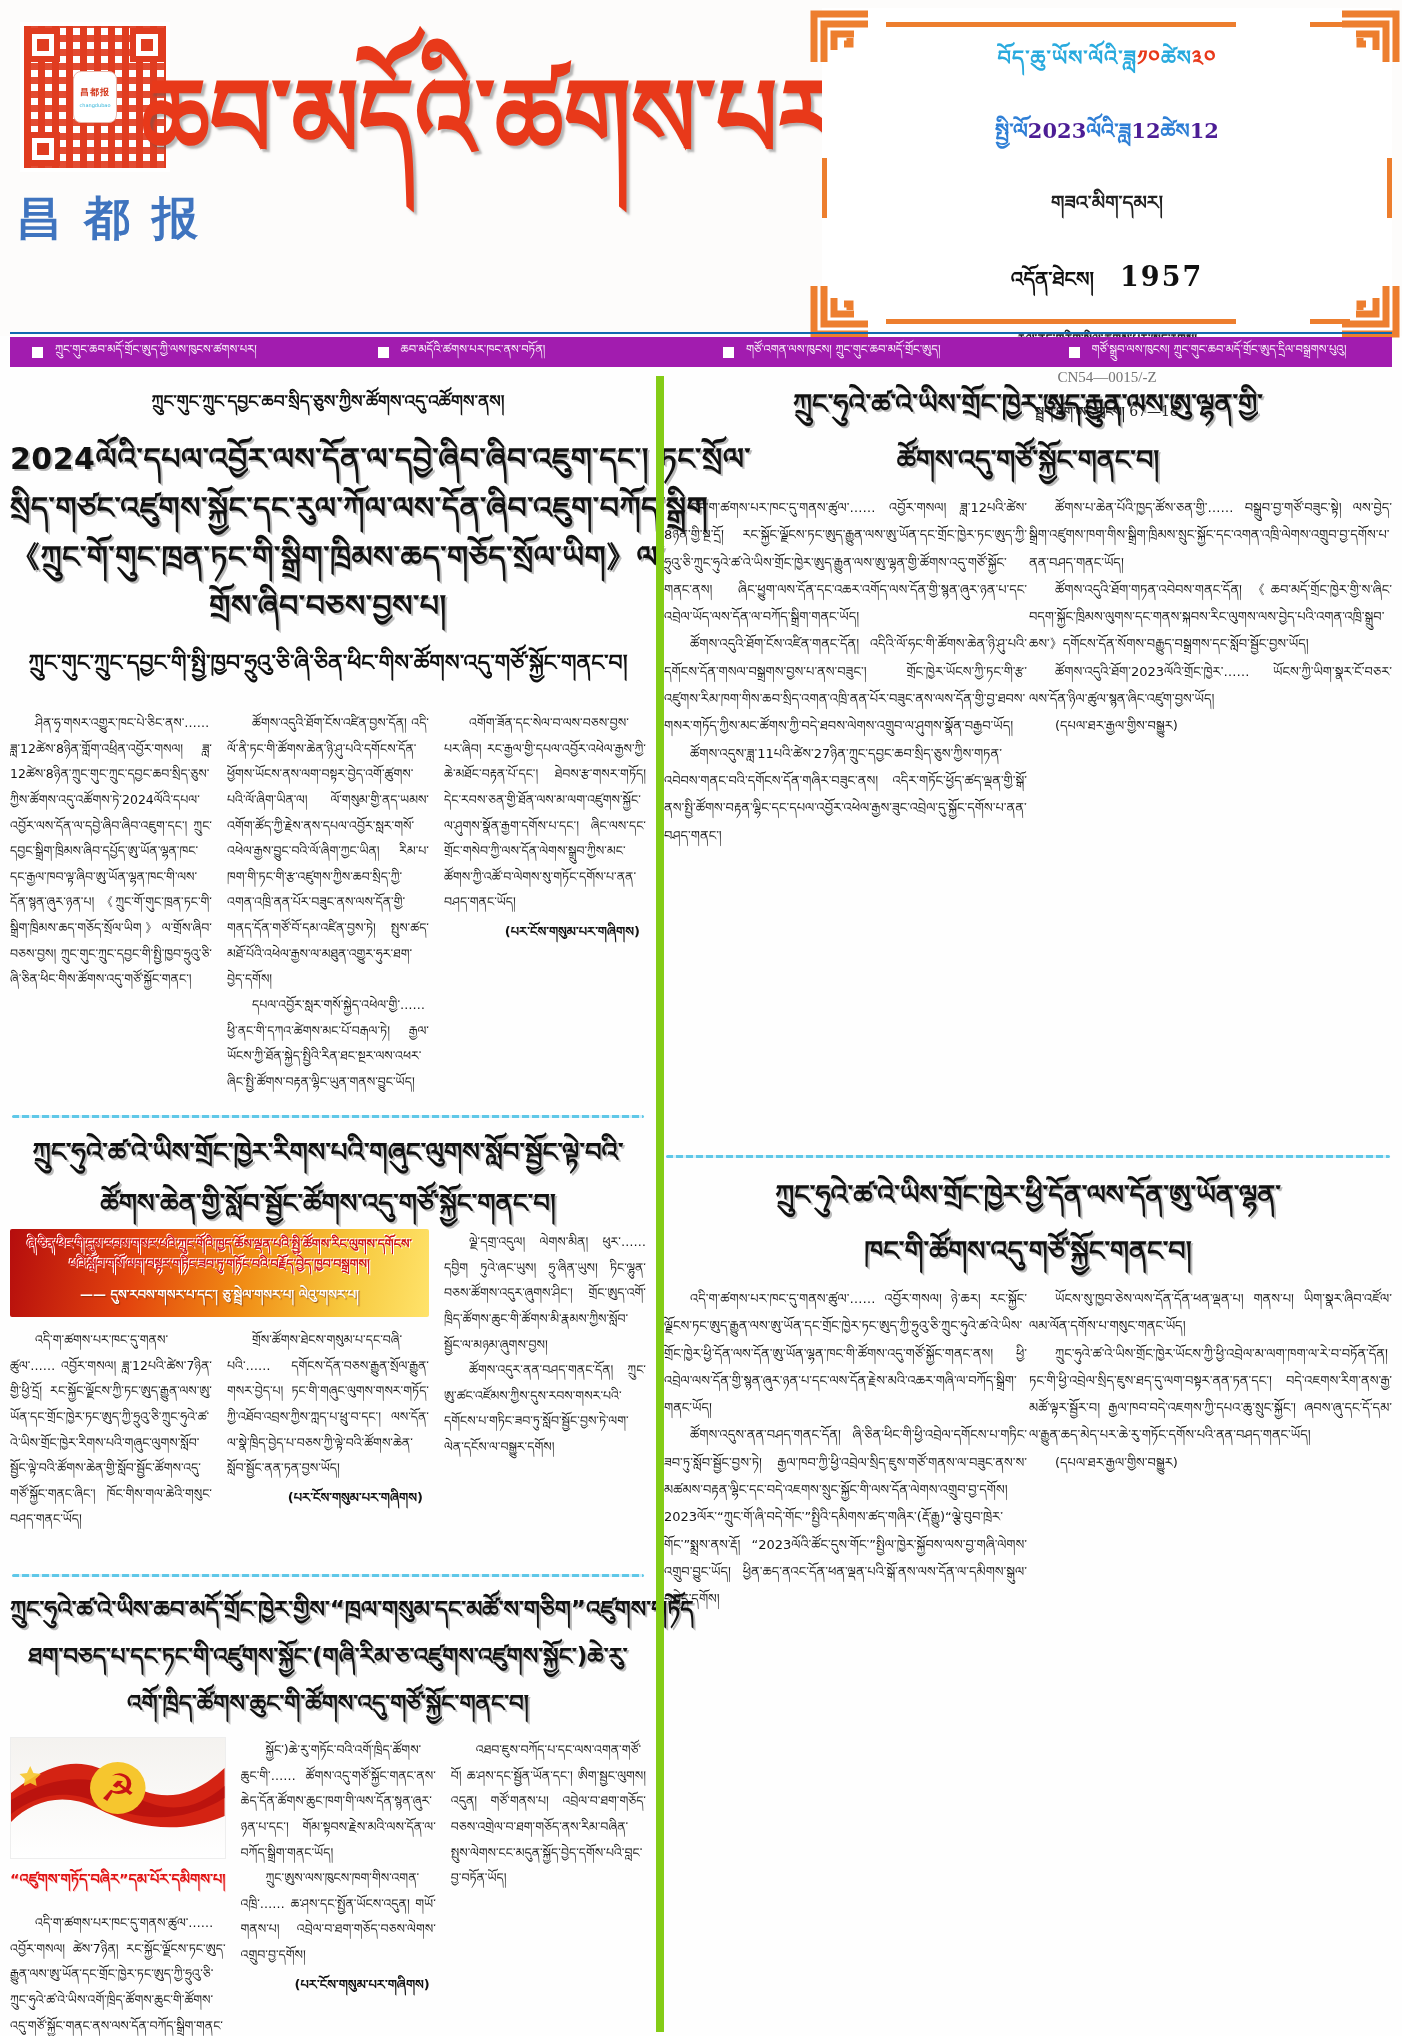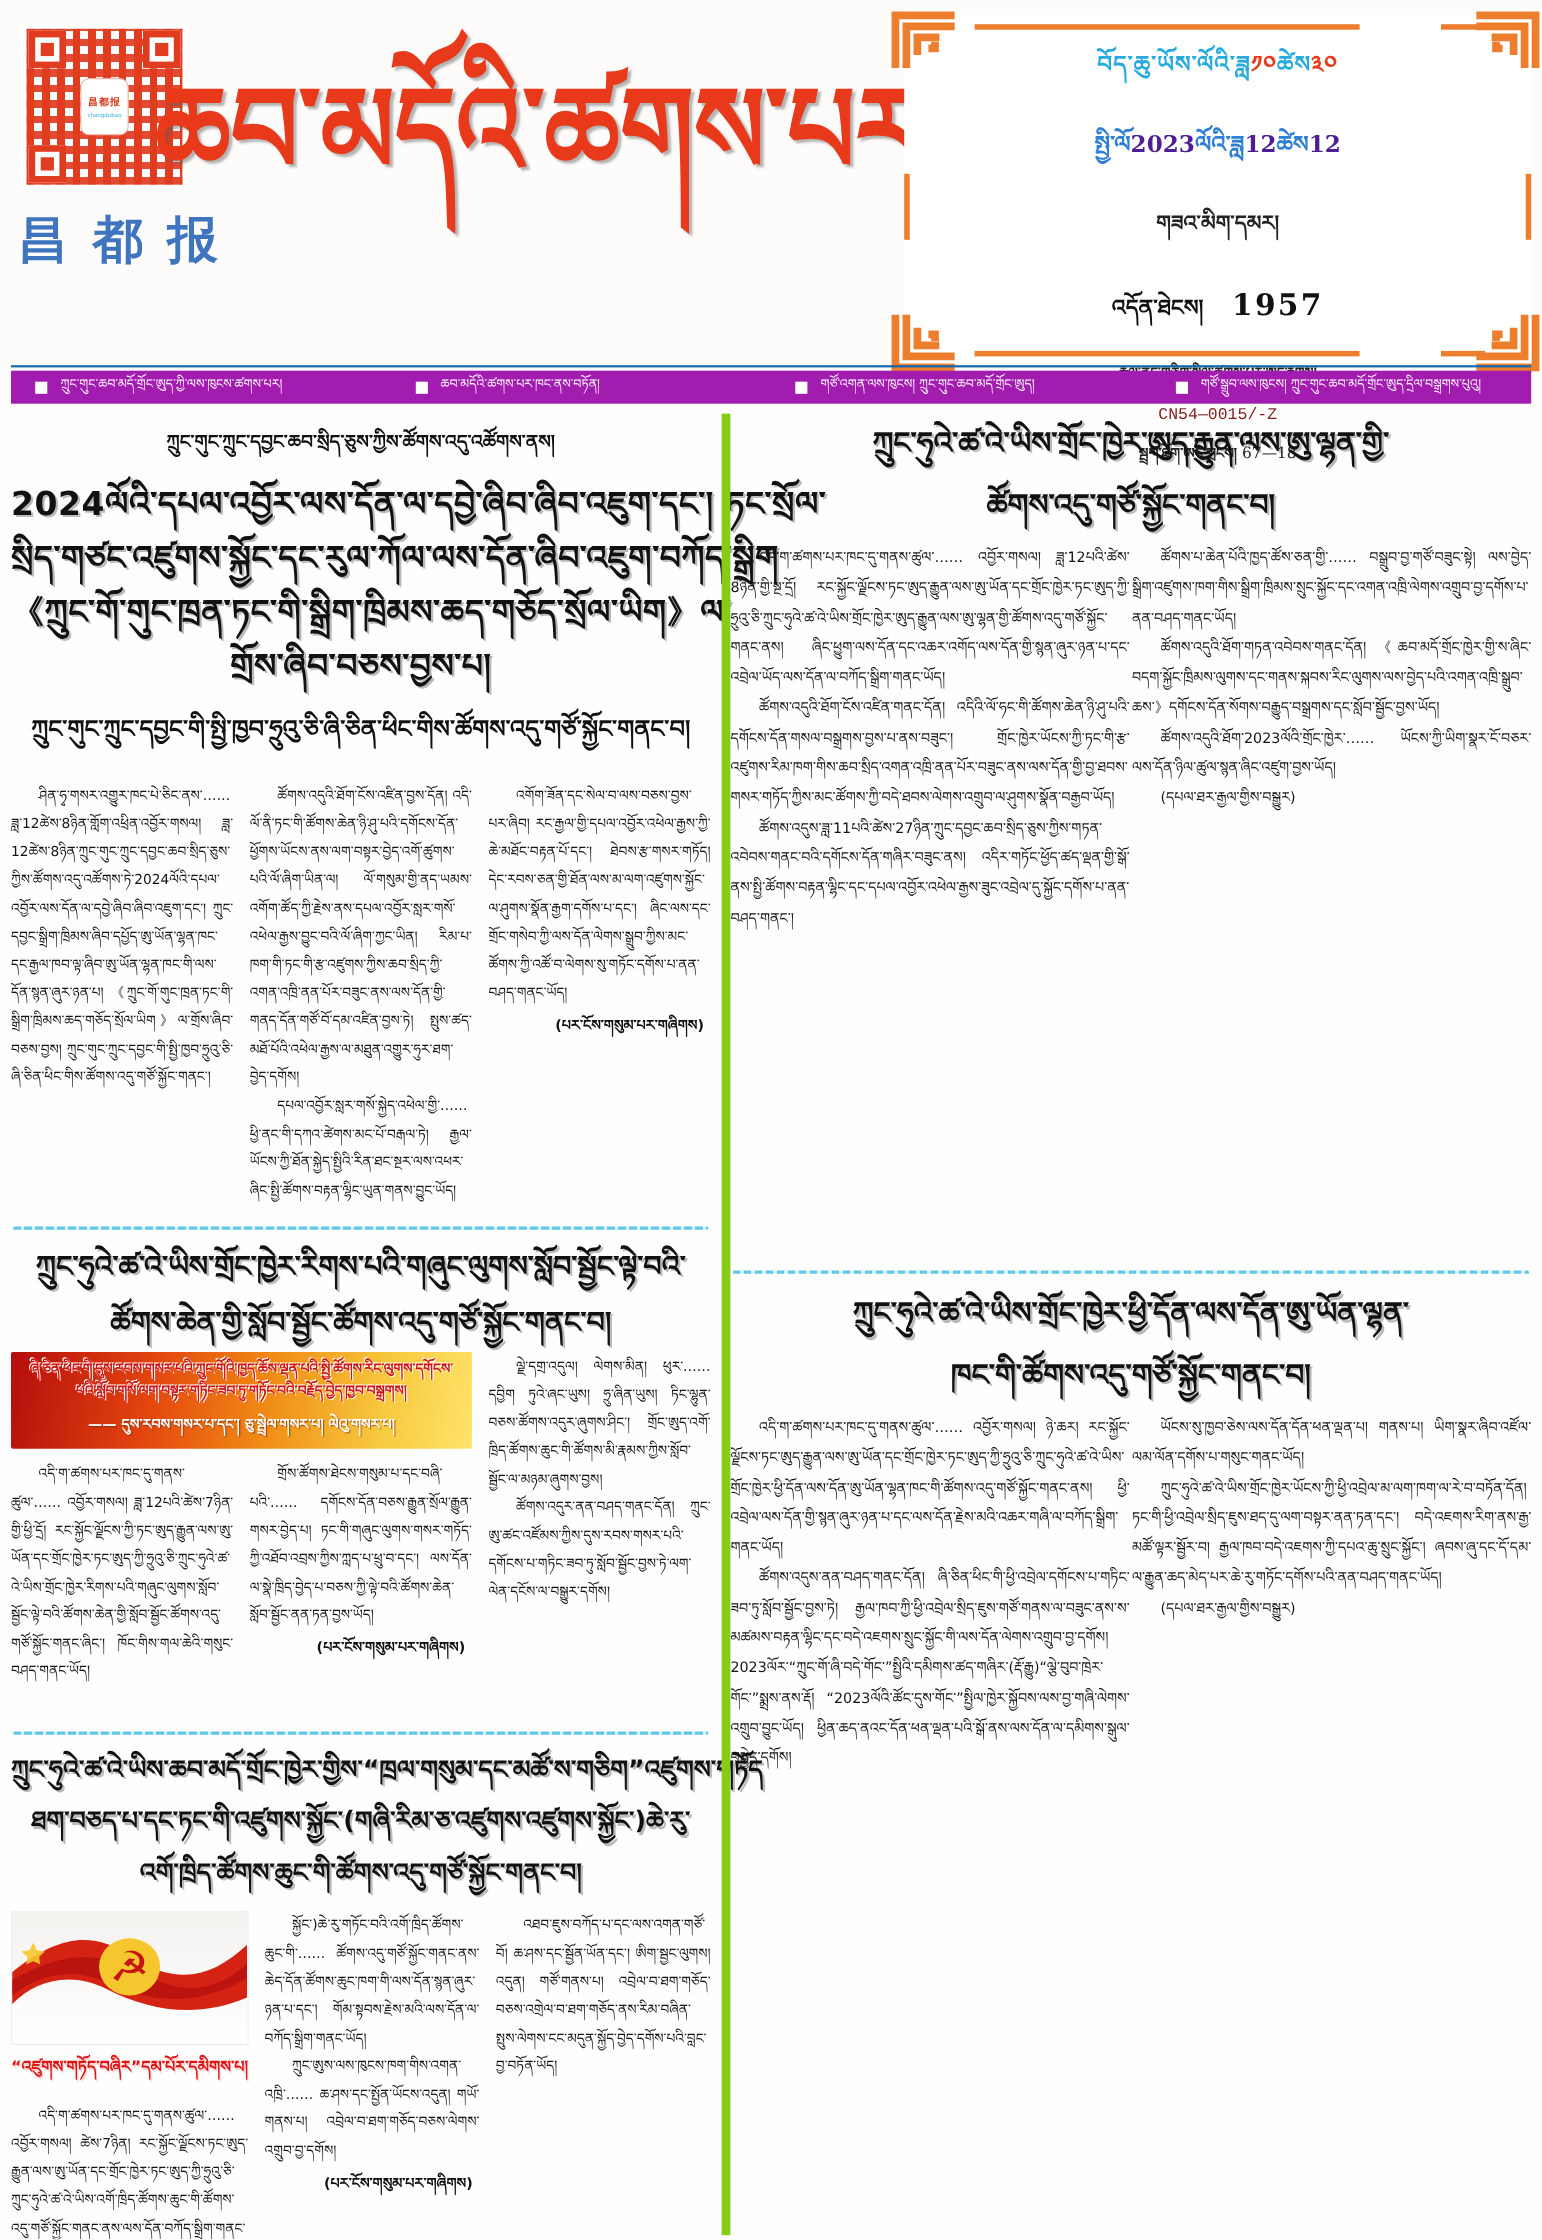--- a/index.html
+++ b/index.html
@@ -58,21 +58,21 @@
   .ib-c-br { right:-8px; bottom:-14px; transform:scale(-1,-1); }
   .ib-inner { position:absolute; left:20px; top:26px; width:530px; text-align:center; }
   .ib-line1 { font-size:21px; font-weight:bold; color:#29aade; letter-spacing:1px; }
   .ib-line1 .num { color:#e8391a; }
   .ib-line2 { margin-top:14px; font-size:21px; font-weight:bold; color:#2f7fd6; }
   .ib-line2 .num { color:#4c1d95; font-family:"DejaVu Serif", serif; }
   .ib-line3 { margin-top:15px; font-size:19px; color:#222; font-weight:bold; }
   .ib-issue { margin-top:22px; font-size:20px; color:#111; font-weight:bold; }
   .ib-issue .no { font-family:"DejaVu Serif", serif; font-size:27px; font-weight:bold; margin-left:26px; letter-spacing:2px; }
   .ib-reg { margin-top:12px; font-size:12.5px; color:#222; font-weight:bold; }
-  .ib-cn { margin-top:9px; font-size:15px; color:#7f1d1d; font-family:Liberation Mono, monospace; }
+  .ib-cn { margin-top:9px; font-size:15px; color:#737373; font-family:Liberation Serif, serif; }
   .ib-postal { margin-top:11px; font-size:13px; color:#222; font-weight:bold; }
   .ib-postal .no { font-family:"DejaVu Serif", serif; font-weight:normal; font-size:14px; }
 
   
   .navwrap { position:absolute; top:332px; left:10px; width:1382px; }
   .nav-top-line { height:2px; background:#1068af; margin-bottom:3px; }
   .nav-bar { height:30px; background:#a21caf; display:flex; align-items:center; }
   .nav-item { flex:1; display:flex; align-items:center; padding-left:22px; color:#fff;
     font-size:11.5px; white-space:nowrap; overflow:hidden; }
   .nav-bullet { width:11px; height:11px; background:#fff; margin-right:12px; flex:0 0 auto; }

